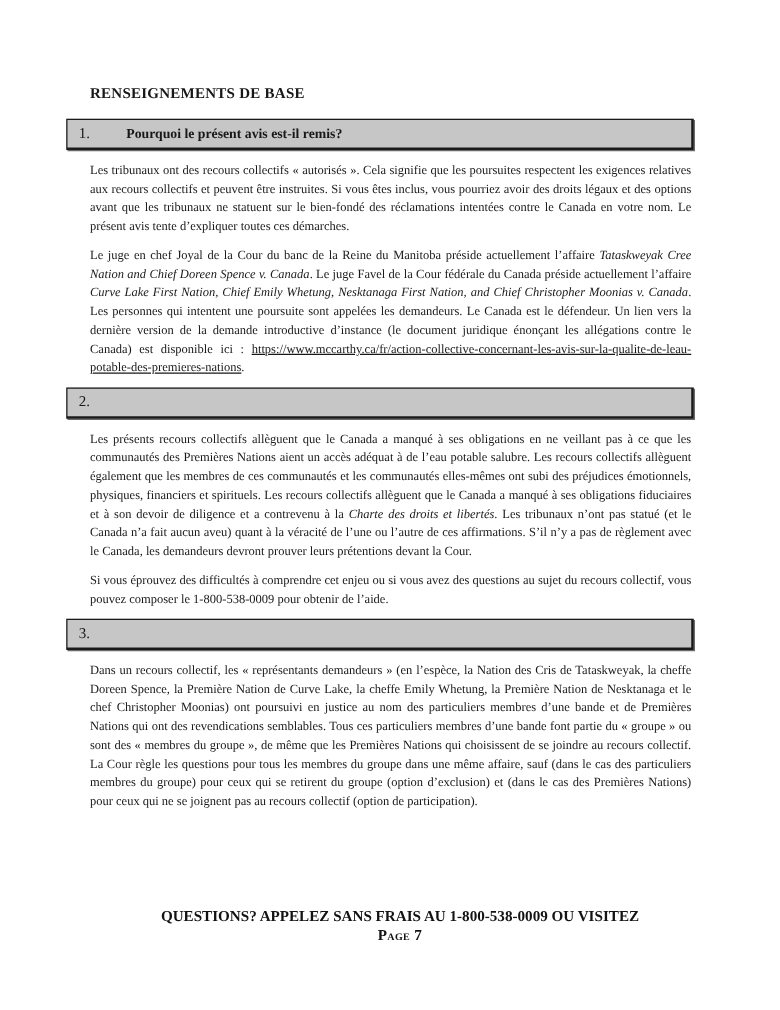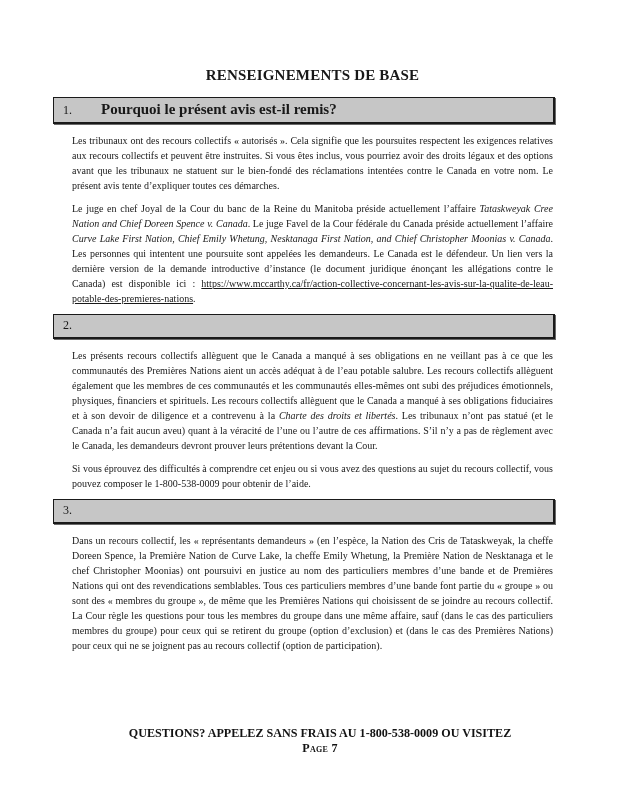--- a/index.html
+++ b/index.html
@@ -2,31 +2,31 @@
 <html lang="fr"><head>
 <meta charset="utf-8">
 <style>
   html,body{margin:0;padding:0;background:#ffffff;}
   .page{
     width:624px;height:808px;position:relative;background:#ffffff;
     font-family:"Liberation Serif", serif;color:#181818;overflow:hidden;
   }
   .content{padding:67px 71px 0 72px;}
   .title{
-    font-size:15px;font-weight:bold;text-align:center;
+    font-size:12px;font-weight:bold;
     margin:0 0 13px 0;letter-spacing:.2px;
   }
   .qbar{
     display:flex;align-items:baseline;background:#c6c6c6;
     border:1px solid #1a1a1a;border-right-width:2px;border-bottom-width:2px;
     box-shadow:1px 1px 0 #6a6a6a;
     margin:0 -2px 9px -19px;padding:3px 6px 4px 9px;
   }
   .qnum{flex:0 0 38px;font-size:12px;font-weight:normal;}
-  .qtext{font-weight:bold;font-size:15px;font-family:Liberation Serif, serif;}
+  .qtext{font-weight:bold;font-size:11px;font-family:Liberation Serif, serif;}
   p.body{
     margin:0 0 8px 0;text-align:justify;
     font-size:10px;line-height:15px;
   }
   .it{font-style:italic;}
   .bd{font-weight:normal;}
   .un{text-decoration:underline;}
   .link{overflow-wrap:anywhere;text-decoration:underline;color:inherit;cursor:pointer;}
   .footer{
     position:absolute;left:16px;right:0;top:726px;text-align:center;

